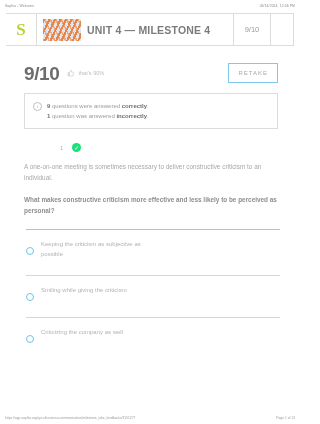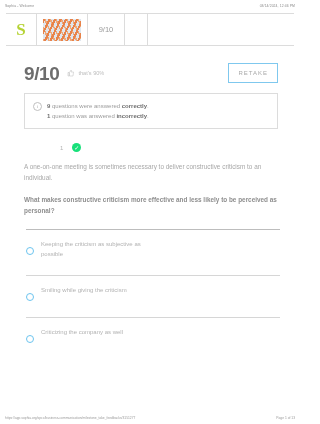--- a/index.html
+++ b/index.html
@@ -259,20 +259,21 @@
 </div>
 
 <div class="app-header">
   <div class="logo-cell">
     <span class="logo-s">S</span>
   </div>
   <div class="divider-v"></div>
   <div class="thumb-cell">
     <div class="thumb"></div>
   </div>
+  <div class="unit-title">UNIT 4 — MILESTONE 4</div>
   <div class="divider-v"></div>
   <div class="score-cell">9/10</div>
   <div class="divider-v"></div>
   <div class="end-cell"></div>
   <div class="divider-v"></div>
 </div>
 
 <div class="score-row">
   <div class="big-score">9/10</div>
   <div class="pct-wrap">

